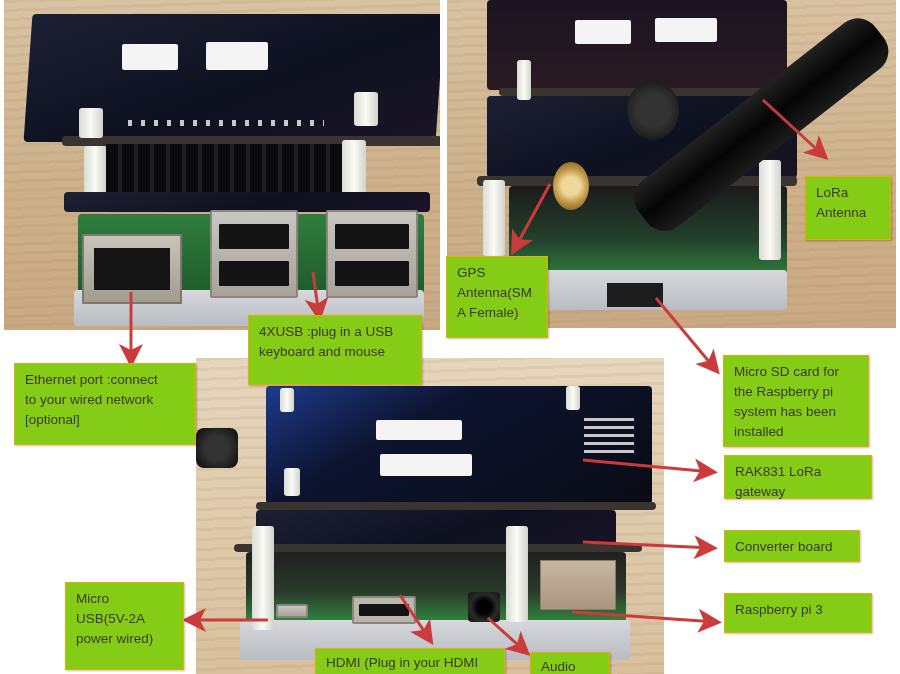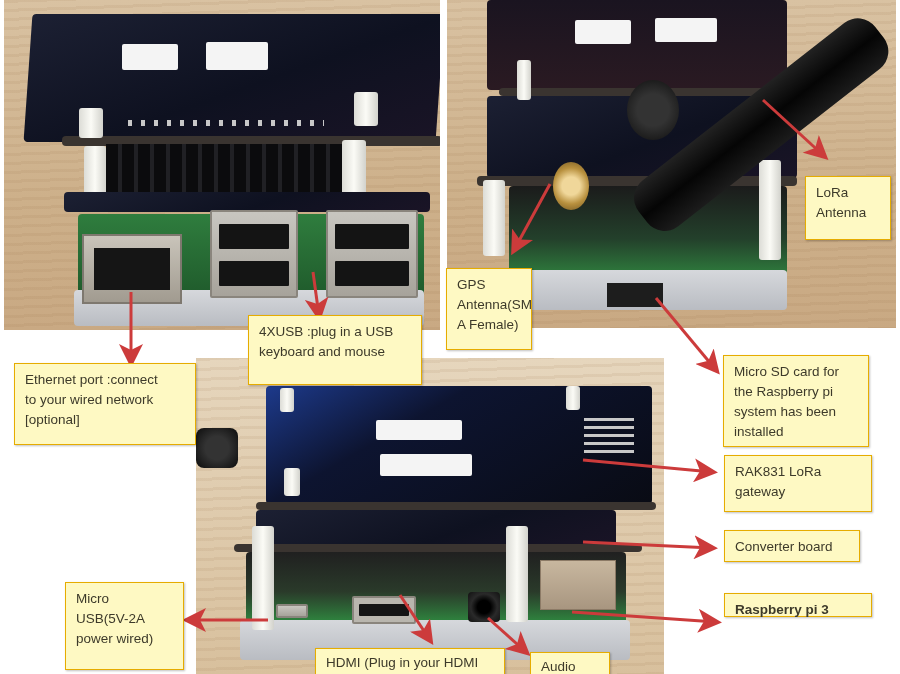--- a/index.html
+++ b/index.html
@@ -29,21 +29,21 @@
   .usb .slot { position: absolute; left: 8%; right: 8%; height: 30%; background: #141414; border-radius: 1px; }
   .eth { position: absolute; background: linear-gradient(180deg, #c9c4ba, #a19b90); border: 2px solid #7e786f; }
   .eth .hole { position: absolute; left: 10%; right: 10%; top: 18%; bottom: 18%; background: #151515; }
   .heatsink { position: absolute; background: repeating-linear-gradient(90deg, #0b0b0d 0 12px, #202024 12px 16px); }
   .pins { position: absolute; background: repeating-linear-gradient(90deg, #c8c8c8 0 4px, transparent 4px 13px); height: 6px; }
   .antenna { position: absolute; background: linear-gradient(180deg, #222 0%, #050505 50%, #1c1c1c 100%); border-radius: 22px; transform-origin: left center; }
   .sma { position: absolute; background: radial-gradient(circle, #f0d79a 0 30%, #b8903e 60%, #6d5220 100%); border-radius: 50%; }
 
   .label {
     position: absolute;
-    background: #fef9c3;
+    background: #84cc16;
     color: #3d3a2a;
     font-size: 13.5px;
     line-height: 20px;
     padding: 6px 8px 6px 10px;
     border: 1px solid #e6ac00;
     box-shadow: 1px 1px 2px rgba(0,0,0,0.25);
     white-space: pre-line;
   }
 
   svg.arrows { position: absolute; left: 0; top: 0; width: 900px; height: 674px; pointer-events: none; }
@@ -144,38 +144,38 @@
   </g>
 </svg>
 
 <div class="label" style="left:14px; top:363px; width:182px; height:82px;">Ethernet port :connect
 to your wired  network
 [optional]</div>
 
 <div class="label" style="left:248px; top:315px; width:174px; height:70px;">4XUSB  :plug in a USB
 keyboard and mouse</div>
 
-<div class="label" style="left:446px; top:256px; width:86px; height:82px;margin-top:12px;">GPS
+<div class="label" style="left:446px; top:256px; width:102px; height:82px;">GPS
 Antenna(SM
 A  Female)</div>
 
 <div class="label" style="left:805px; top:176px; width:86px; height:64px;">LoRa
 Antenna</div>
 
 <div class="label" style="left:723px; top:355px; width:146px; height:92px;">Micro SD card for
 the Raspberry pi
 system has been
 installed</div>
 
-<div class="label" style="left:724px; top:455px; width:148px; height:57px;">RAK831 LoRa
+<div class="label" style="left:724px; top:455px; width:148px; height:44px;">RAK831 LoRa
 gateway</div>
 
 <div class="label" style="left:724px; top:530px; width:136px; height:32px;">Converter board</div>
 
-<div class="label" style="left:724px; top:593px; width:148px; height:24px;font-weight:bold;">Raspberry pi 3</div>
+<div class="label" style="left:724px; top:593px; width:148px; height:40px;">Raspberry pi 3</div>
 
 <div class="label" style="left:65px; top:582px; width:119px; height:88px;">Micro
 USB(5V-2A
 power wired)</div>
 
 <div class="label" style="left:315px; top:648px; width:190px; height:40px; padding-top:4px;">HDMI (Plug in your HDMI</div>
 
 <div class="label" style="left:530px; top:652px; width:80px; height:40px; padding-top:4px;">Audio</div>
 
 </body></html>

